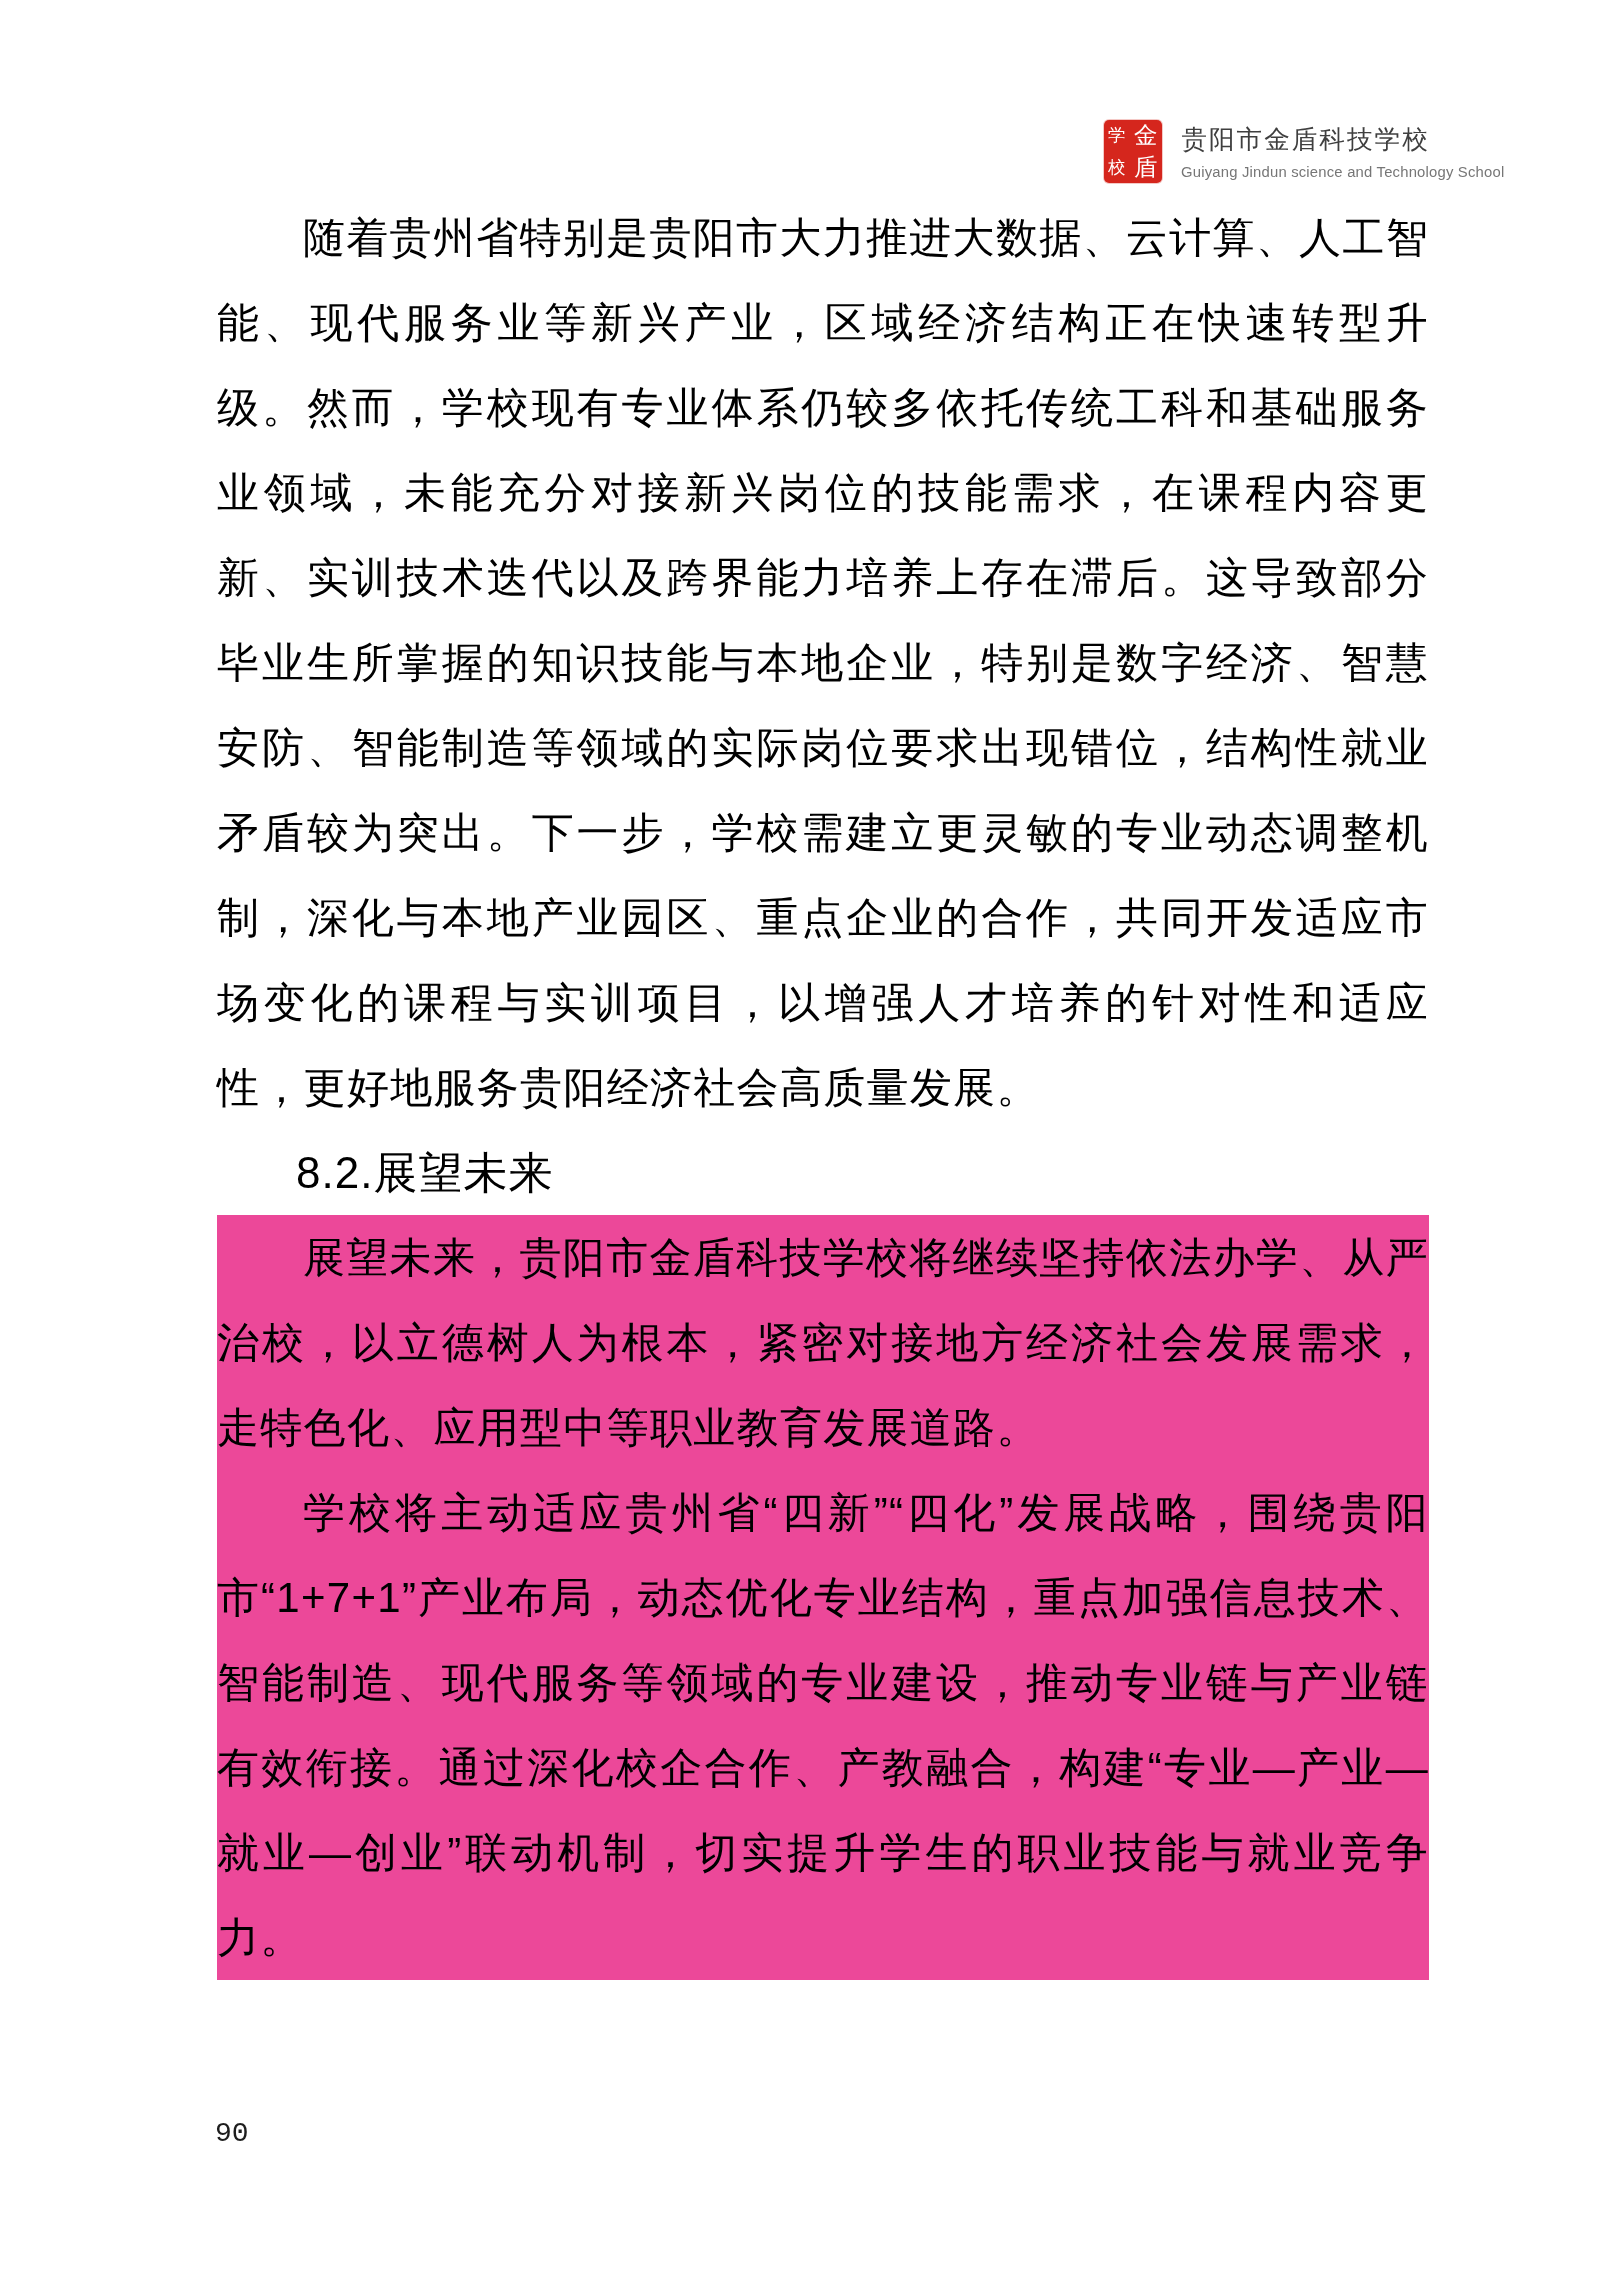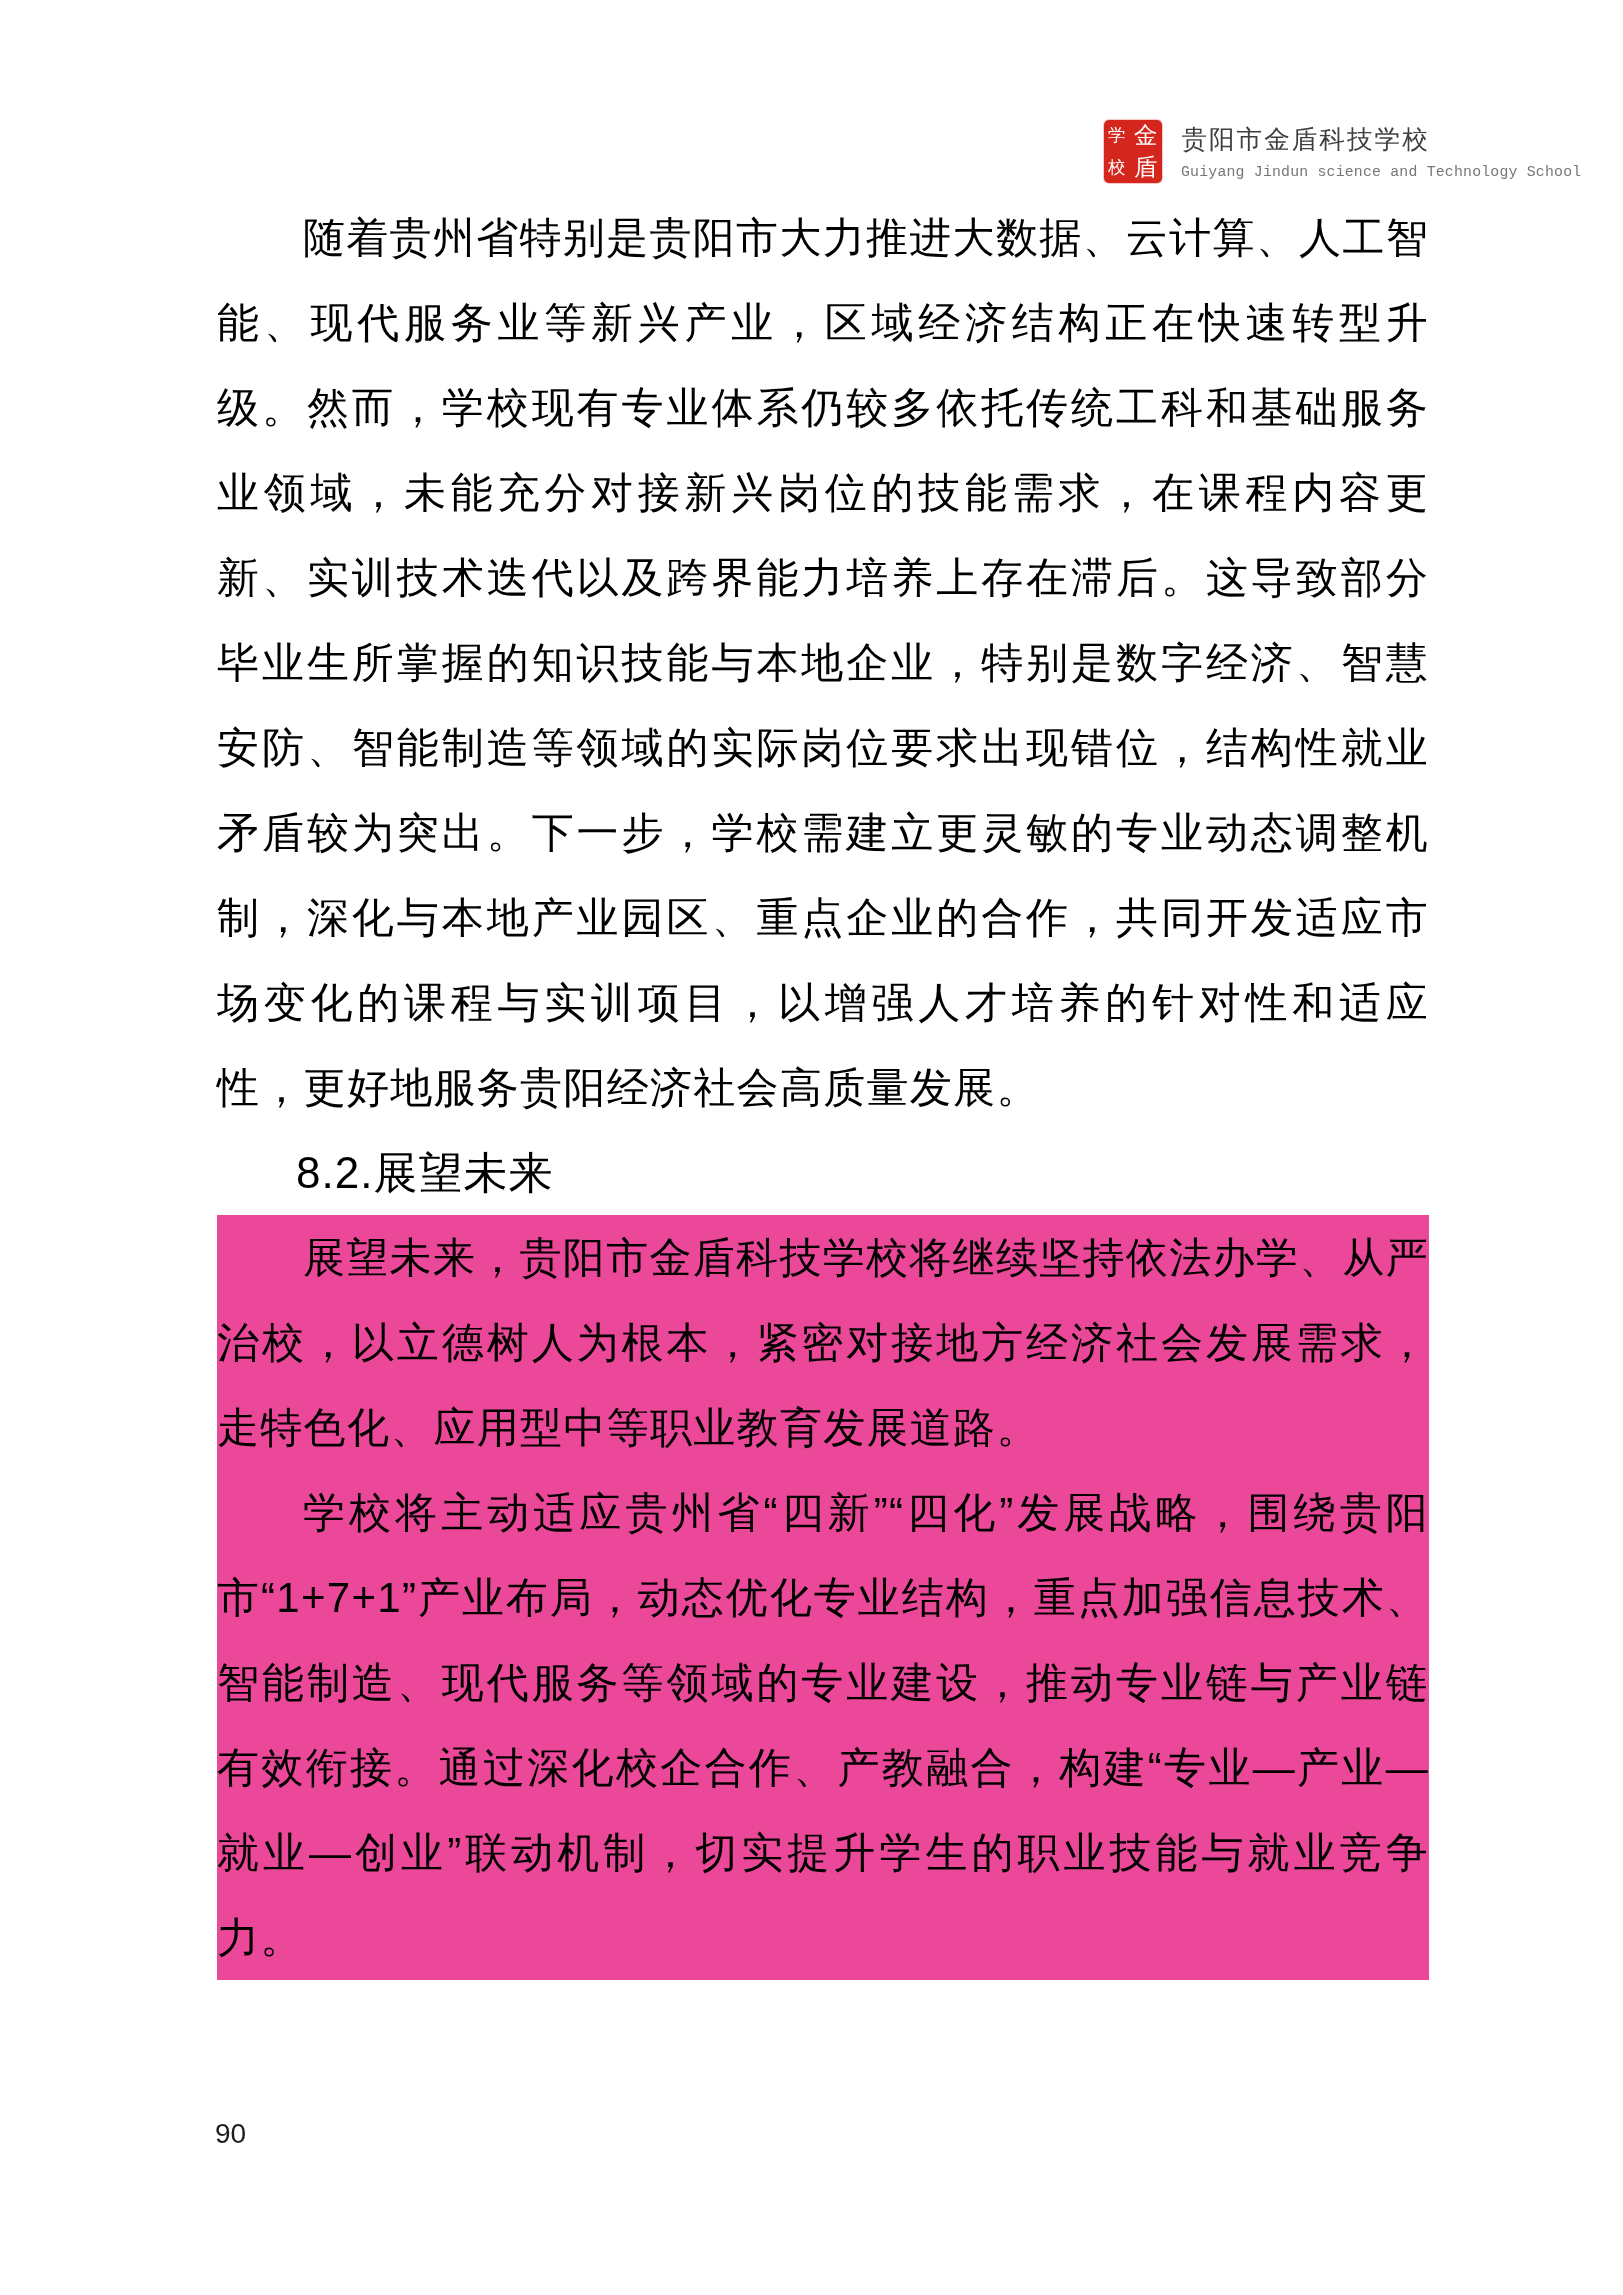--- a/index.html
+++ b/index.html
@@ -41,21 +41,20 @@
     display: flex;
     align-items: center;
     justify-content: center;
     line-height: 1;
   }
   .seal .small { font-size: 17.4px; }
   .seal .big   { font-size: 23.5px; }
   .school-names {
     margin-left: 19.4px;
     padding-top: 2px;
-    font-family: Liberation Mono, monospace;
   }
   .school-name-cn {
     font-size: 25.6px;
     letter-spacing: 2px;
     color: #3f3f3f;
     white-space: nowrap;
   }
   .school-name-en {
     margin-top: 6.1px;
     font-size: 15.3px;
@@ -96,21 +95,21 @@
   }
   .highlight-block {
     background: #ec4899;
   }
 
   
   .page-number {
     position: absolute;
     left: 215px;
     top: 2118px;
-    font-family: Liberation Sans, sans-serif;
+    font-family: Liberation Mono, monospace;
     font-size: 28px;
     color: #1d1d1d;
     line-height: 31px;
   }
 </style>
 </head>
 <body>
 
 <div class="page">
 

